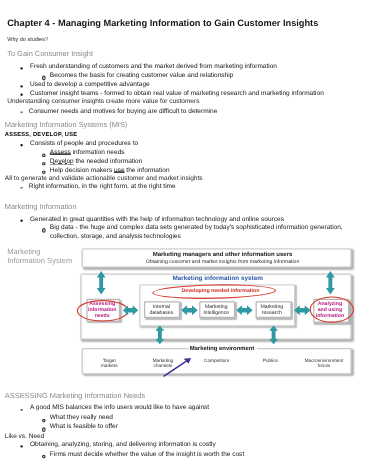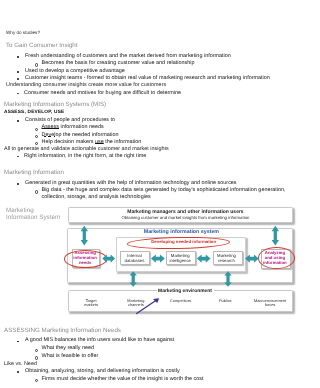--- a/index.html
+++ b/index.html
@@ -39,20 +39,21 @@
   .dg-cell-t{font-size:4.3px;color:#2b2b2b;}
   .dg-cell-red{font-size:4.3px;font-weight:bold;color:#b5177d;}
   .dg-env{font-size:4.9px;font-weight:bold;color:#151515;}
   .dg-envitem{font-size:3.9px;color:#2b2b2b;}
   .ellipse{position:absolute;border:0.8px solid #d63c2e;border-radius:50%;}
 </style>
 </head>
 <body>
 
 <div class="page">
+  <div class="h1">Chapter 4 - Managing Marketing Information to Gain Customer Insights</div>
   <div class="q" style="top:29.8px">Why do studies?</div>
   <div id="body-layer">
       <div class="sec" style="left: 6px; top: 42.9px;">To Gain Consumer Insight</div>
       <div class="bul disc" style="left: 17.2px; top: 55.9px;"></div>
       <div class="line" style="left: 25px; top: 53.7px;">Fresh understanding of customers and the market derived from  marketing information</div>
       <div class="bul circle" style="left: 34.8px; top: 63.3px;"></div>
       <div class="line" style="left: 41.5px; top: 61.1px;">Becomes the basis for creating customer value and relationship</div>
       <div class="bul disc" style="left: 17.2px; top: 70.9px;"></div>
       <div class="line" style="left: 25px; top: 68.7px;">Used to develop a competitive advantage</div>
       <div class="bul disc" style="left: 17.2px; top: 78.1px;"></div>

